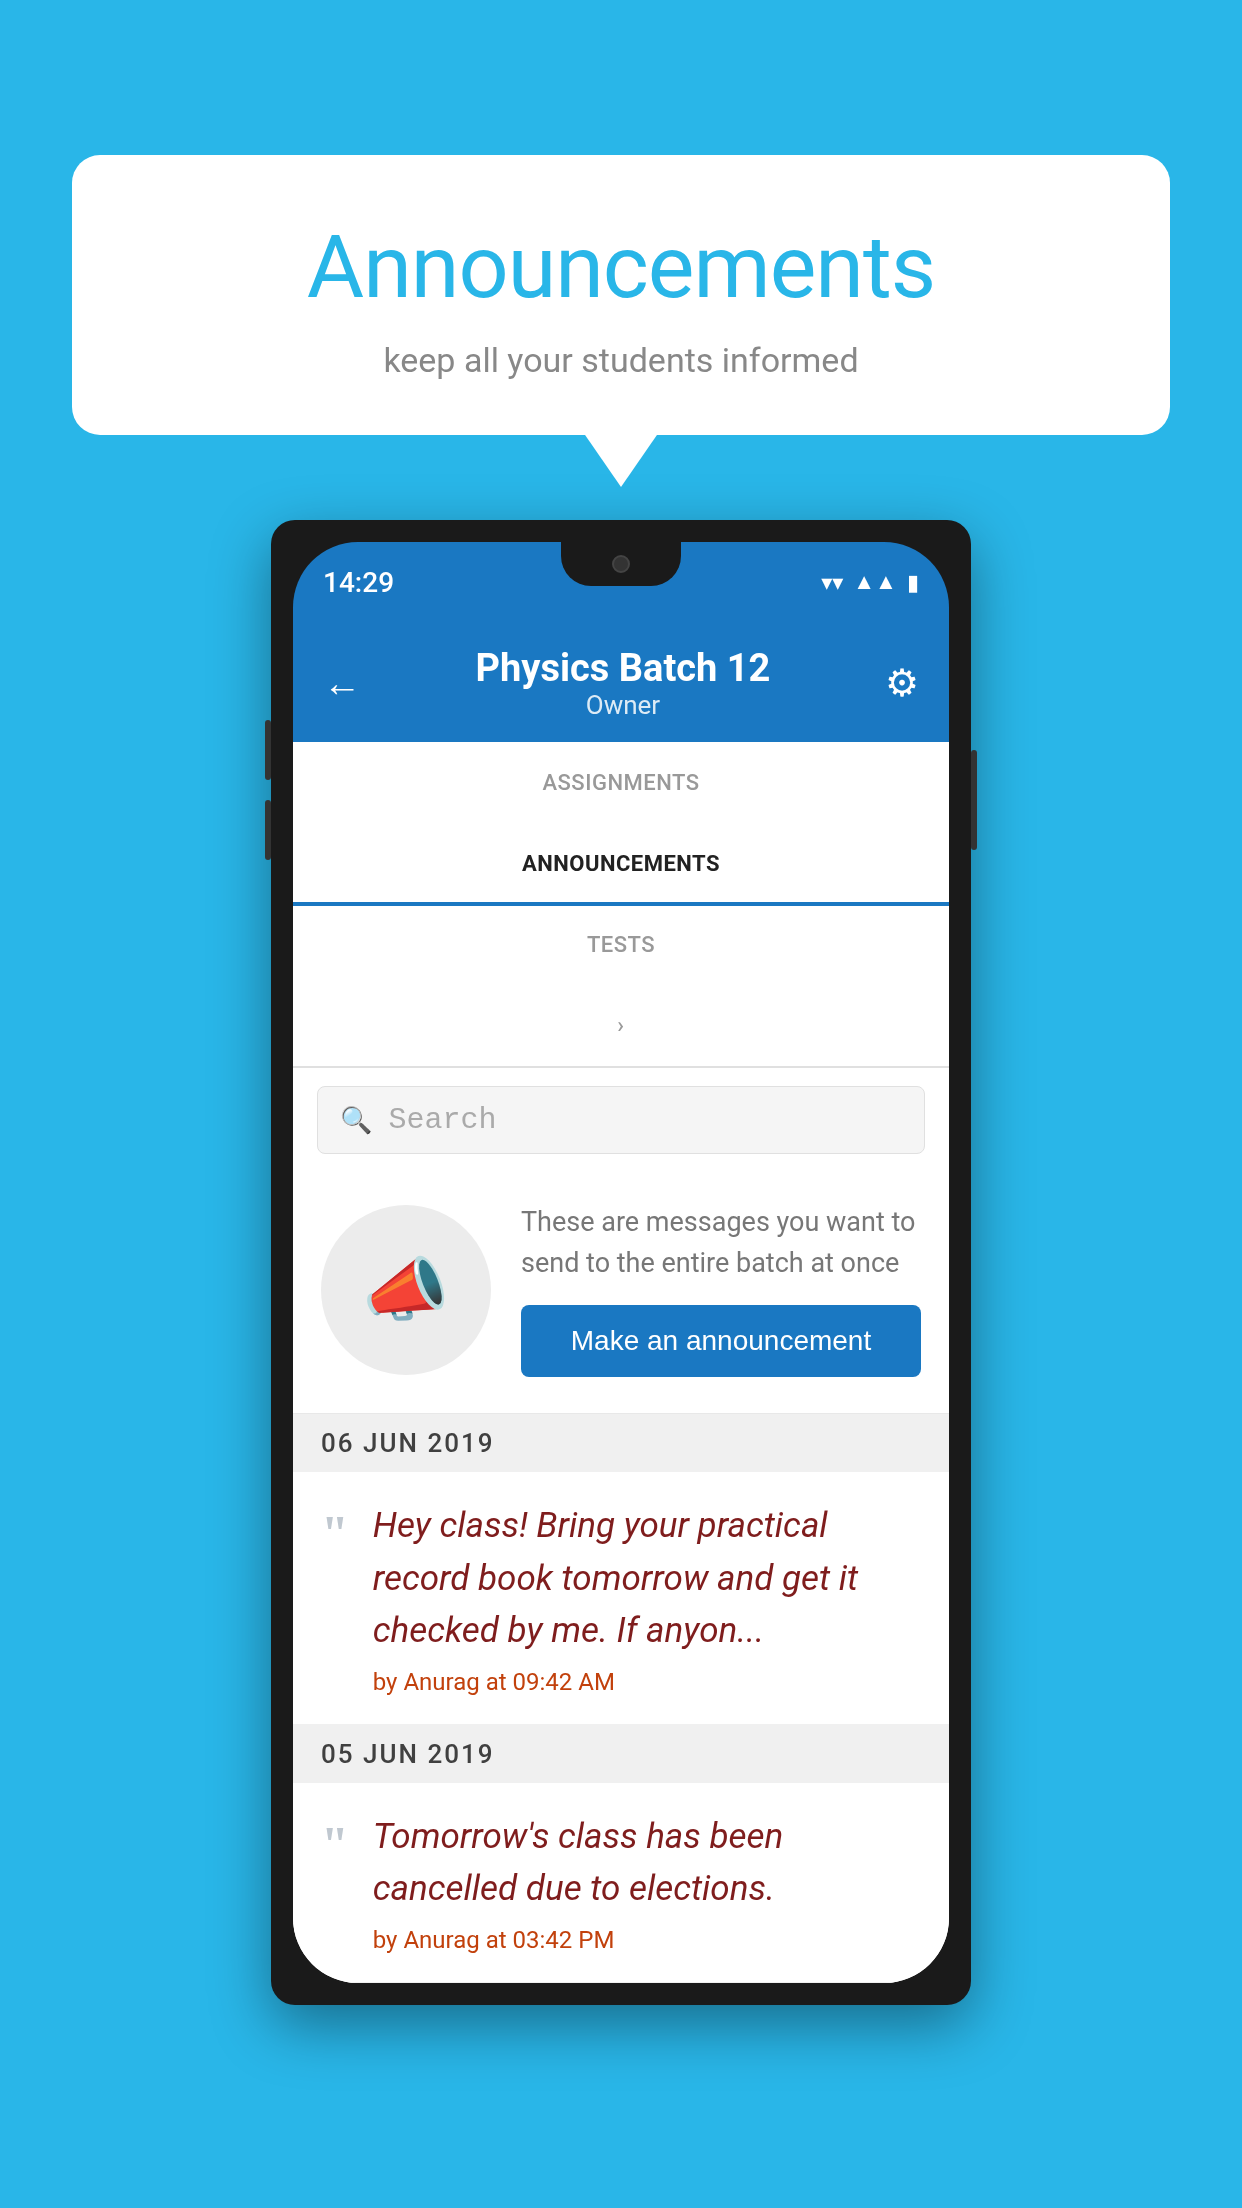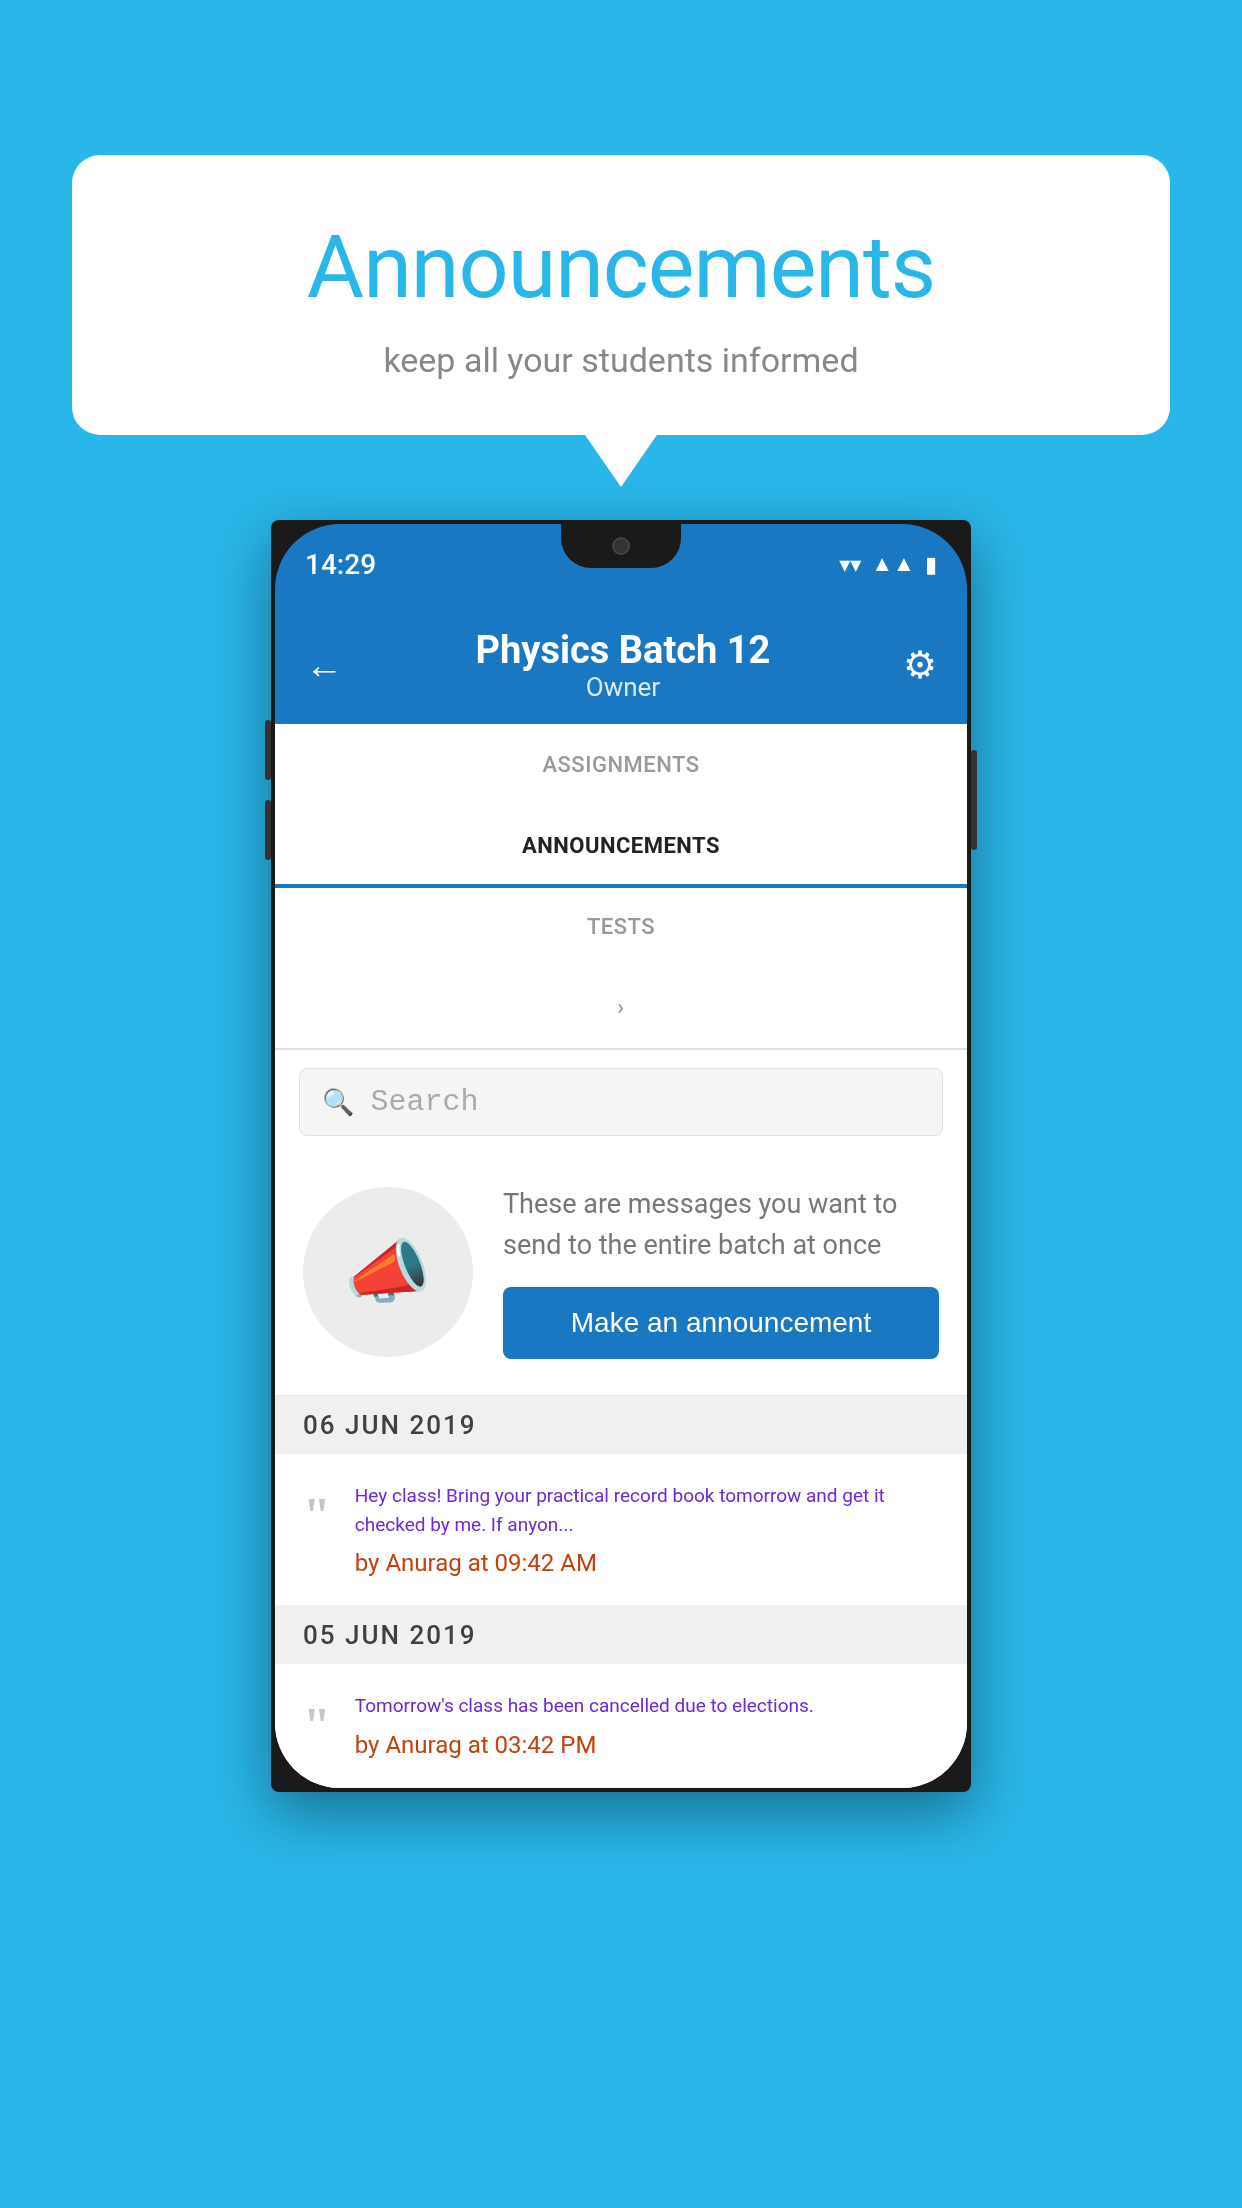--- a/index.html
+++ b/index.html
@@ -65,22 +65,22 @@
       top: 520px;
       left: 72px;
       right: 72px;
       display: flex;
       justify-content: center;
     }
 
     .phone {
       width: 700px;
       background: #1a1a1a;
-      border-radius: 8px;
-      padding: 4px;
+      border-radius: 24px;
+      padding: 22px;
       position: relative;
       box-shadow: 0 20px 60px rgba(0,0,0,0.4);
     }
 
     
     .phone-notch-bar {
       background: #1a78c2;
       border-radius: 65px 65px 0 0;
       height: 80px;
       display: flex;
@@ -300,22 +300,23 @@
       line-height: 1;
       flex-shrink: 0;
       margin-top: 8px;
     }
 
     .announcement-content {
       flex: 1;
     }
 
     .announcement-text {
-      font-size: 19px;
-      color: #6d28d9;
+      font-size: 35px;
+      color: #7f1d1d;
+      font-style: italic;
       line-height: 1.5;
       margin-bottom: 10px;
     }
 
     .announcement-meta {
       font-size: 24px;
       color: #c2410c;
     }
 
     

